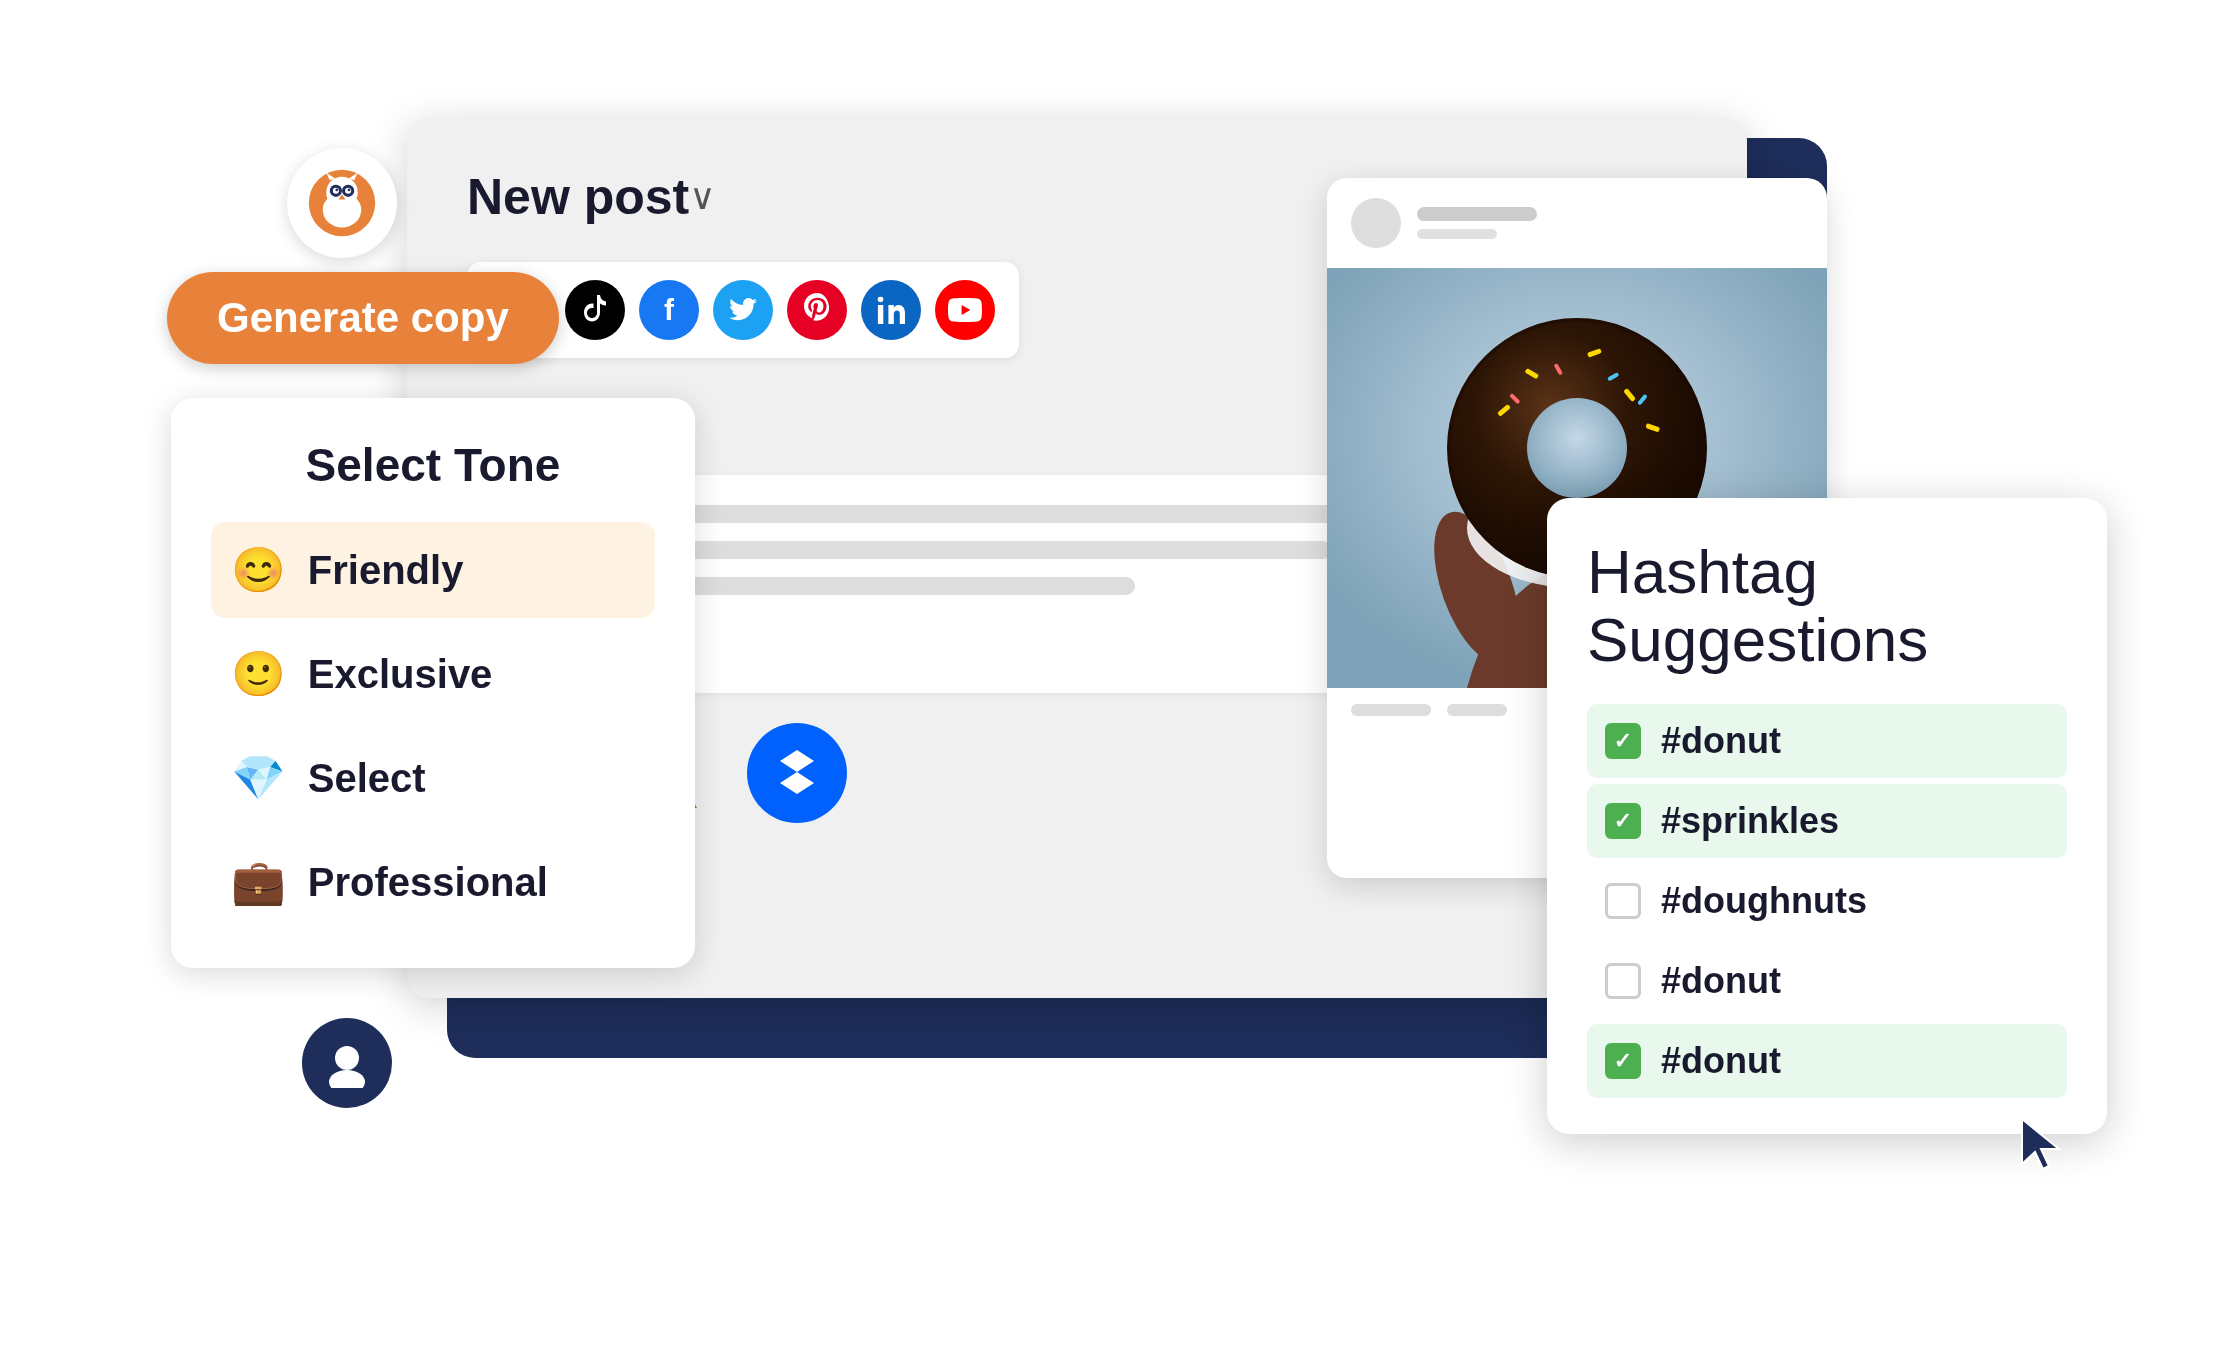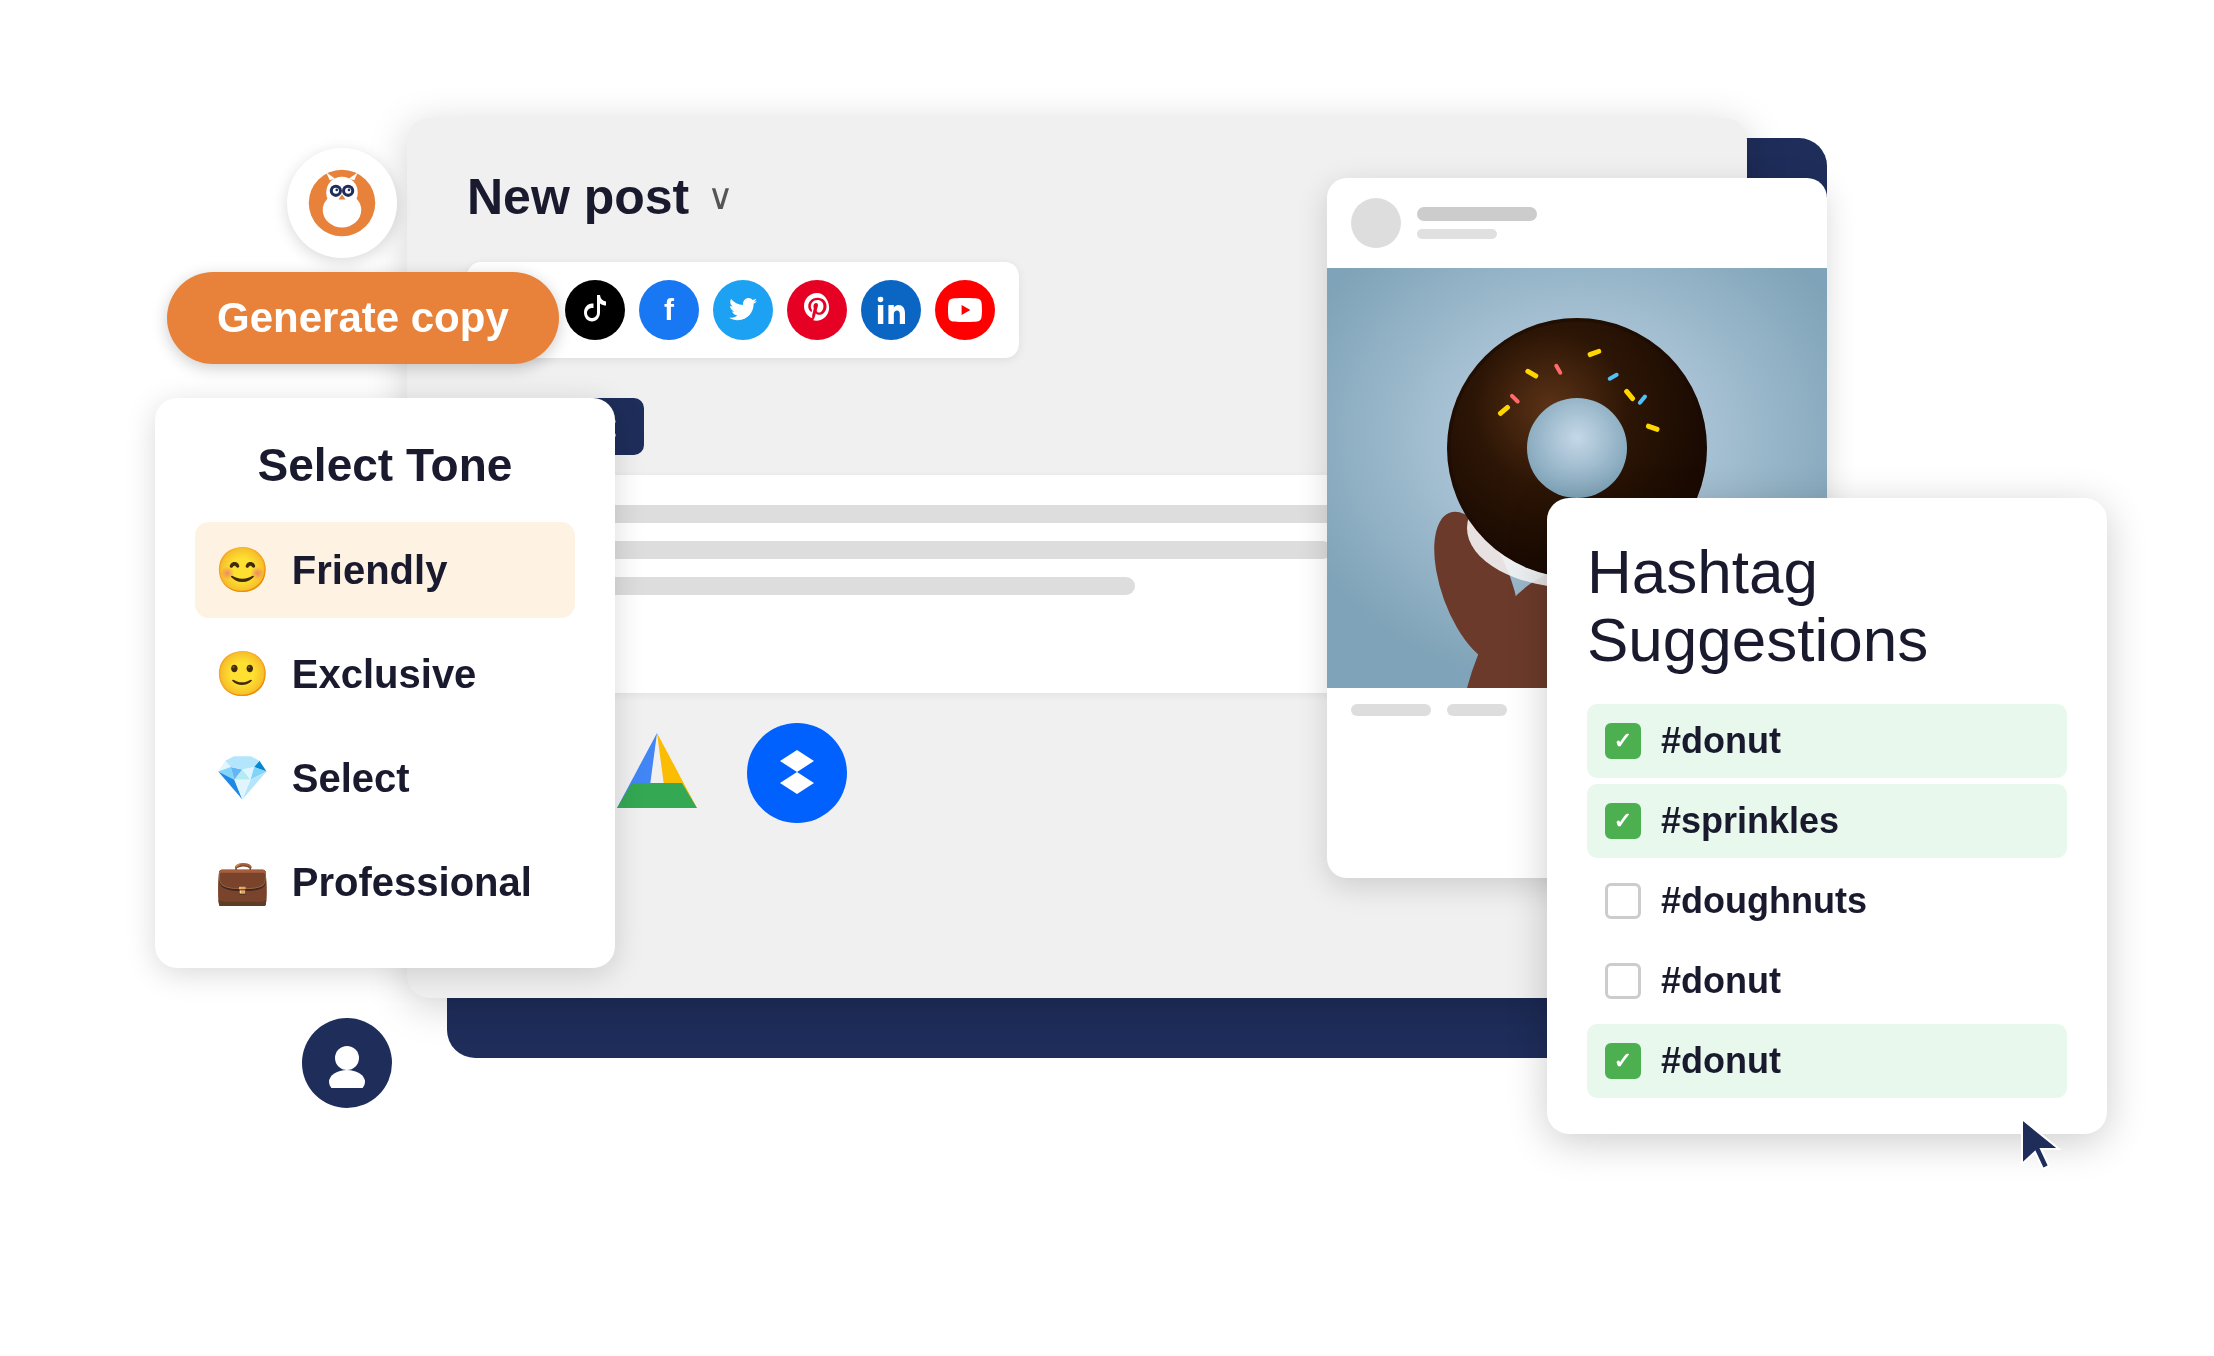--- a/index.html
+++ b/index.html
@@ -79,23 +79,23 @@
       z-index: 30;
       border: none;
       cursor: pointer;
       white-space: nowrap;
       box-shadow: 0 4px 16px rgba(0,0,0,0.2);
     }
 
     
     .tone-panel {
       position: absolute;
-      left: 48px;
+      left: 64px;
       top: 320px;
-      width: 460px;
+      width: 524px;
       background: #fff;
       border-radius: 22px;
       padding: 40px 40px 30px 40px;
       box-shadow: 0 6px 30px rgba(0,0,0,0.15);
       z-index: 25;
     }
 
     .tone-title {
       font-size: 46px;
       font-weight: 800;
@@ -141,21 +141,20 @@
       display: flex;
       align-items: center;
       justify-content: center;
       z-index: 20;
     }
 
     
     .new-post-header {
       display: flex;
       align-items: center;
-      gap: 18px;
       margin-bottom: 36px;
     }
 
     .new-post-title {
       font-size: 50px;
       font-weight: 800;
       color: #1a1a2e;
     }
 
     .chevron-icon {

